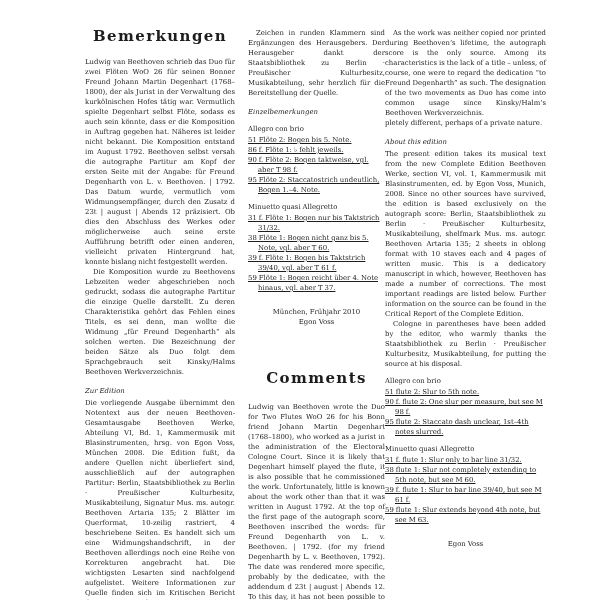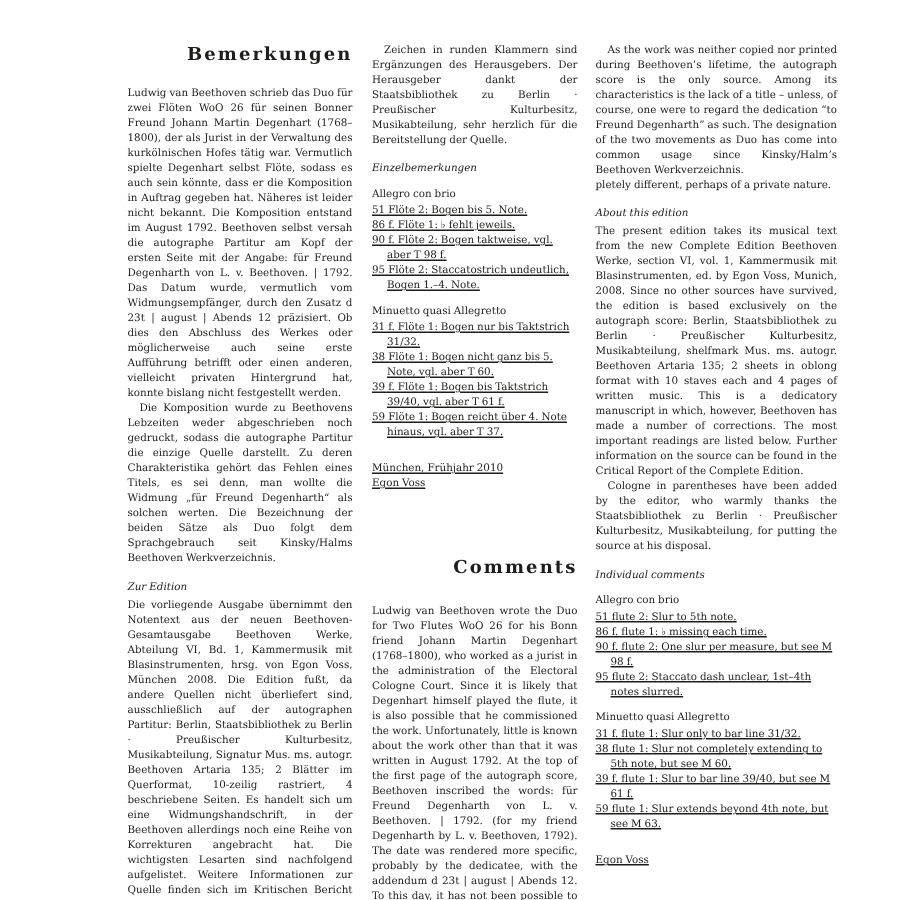--- a/index.html
+++ b/index.html
@@ -15,28 +15,28 @@
     display:flex;
   }
   .col{
     font-size:6.9px;
     line-height:10px;
     text-align:justify;
     hyphens:auto;-webkit-hyphens:auto;
     word-spacing:-0.2px;
   }
   .col-1{width:150px;margin-right:13px;}
-  .col-2{width:137px;margin-right:12px;}
+  .col-2{width:137px;}
   .col-3{width:161px;}
   .lang-title{
-    font-size:12px;
+    font-size:15px;
     line-height:16px;
     letter-spacing:1.4px;
     font-weight:bold;
-    text-align:right;
+    text-align:center;
     margin:0 0 13px 0;
   }
   .lang-title.english{margin-top:43px;margin-bottom:16px;}
   .para{margin:0;}
   .para.indent{text-indent:8px;}
   .section-heading{
     font-style:italic;
     text-align:left;
     margin:9px 0 2px 0;
   }
@@ -45,21 +45,21 @@
     text-align:left;
     margin:7px 0 1px 0;
   }
   .comment-item{
     text-align:left;
     padding-left:10px;
     text-indent:-10px;
     margin:0;
     text-decoration:underline;
   }
-  .colophon{margin-top:14px;text-align:left;text-decoration:underline;}
+  .colophon{margin-top:14px;text-align:center;}
   .colophon div{margin:0;}
 </style>
 </head>
 <body>
 
 <div class="page">
 
   <div class="col col-1" lang="de">
     <div class="lang-title">Bemerkungen</div>
     <p class="para">Ludwig van Beethoven schrieb das Duo für zwei Flöten WoO 26 für seinen Bonner Freund Johann Martin Degenhart (1768–1800), der als Jurist in der Verwaltung des kurkölnischen Hofes tätig war. Vermutlich spielte Degenhart selbst Flöte, sodass es auch sein könnte, dass er die Komposition in Auftrag gegeben hat. Näheres ist leider nicht bekannt. Die Komposition entstand im August 1792. Beethoven selbst versah die autographe Partitur am Kopf der ersten Seite mit der Angabe: für Freund Degenharth von L. v. Beethoven. | 1792. Das Datum wurde, vermutlich vom Widmungsempfänger, durch den Zusatz d 23t | august | Abends 12 präzisiert. Ob dies den Abschluss des Werkes oder möglicherweise auch seine erste Aufführung betrifft oder einen anderen, vielleicht privaten Hintergrund hat, konnte bislang nicht festgestellt werden.</p>
@@ -95,25 +95,23 @@
   </div>
 
   <div class="col col-3" lang="en">
     <p class="para indent">As the work was neither copied nor printed during Beethoven’s lifetime, the autograph score is the only source. Among its characteristics is the lack of a title – unless, of course, one were to regard the dedication “to Freund Degenharth” as such. The designation of the two movements as Duo has come into common usage since Kinsky/Halm’s Beethoven Werkverzeichnis.</p>
     <p class="para">pletely different, perhaps of a private nature.</p>
 
     <div class="section-heading">About this edition</div>
     <p class="para">The present edition takes its musical text from the new Complete Edition Beethoven Werke, section VI, vol. 1, Kammermusik mit Blasinstrumenten, ed. by Egon Voss, Munich, 2008. Since no other sources have survived, the edition is based exclusively on the autograph score: Berlin, Staatsbibliothek zu Berlin · Preußischer Kulturbesitz, Musikabteilung, shelfmark Mus. ms. autogr. Beethoven Artaria 135; 2 sheets in oblong format with 10 staves each and 4 pages of written music. This is a dedicatory manuscript in which, however, Beethoven has made a number of corrections. The most important readings are listed below. Further information on the source can be found in the Critical Report of the Complete Edition.</p>
     <p class="para indent">Cologne in parentheses have been added by the editor, who warmly thanks the Staatsbibliothek zu Berlin · Preußischer Kulturbesitz, Musikabteilung, for putting the source at his disposal.</p>
 
-    <div class="section-heading">Individual comments</div>
 
     <div class="movement-heading">Allegro con brio</div>
     <div class="comment-item">51 flute 2: Slur to 5th note.</div>
-    <div class="comment-item">86 f. flute 1: ♭ missing each time.</div>
     <div class="comment-item">90 f. flute 2: One slur per measure, but see M 98 f.</div>
     <div class="comment-item">95 flute 2: Staccato dash unclear, 1st–4th notes slurred.</div>
 
     <div class="movement-heading">Minuetto quasi Allegretto</div>
     <div class="comment-item">31 f. flute 1: Slur only to bar line 31/32.</div>
     <div class="comment-item">38 flute 1: Slur not completely extending to 5th note, but see M 60.</div>
     <div class="comment-item">39 f. flute 1: Slur to bar line 39/40, but see M 61 f.</div>
     <div class="comment-item">59 flute 1: Slur extends beyond 4th note, but see M 63.</div>
 
     <div class="colophon">

